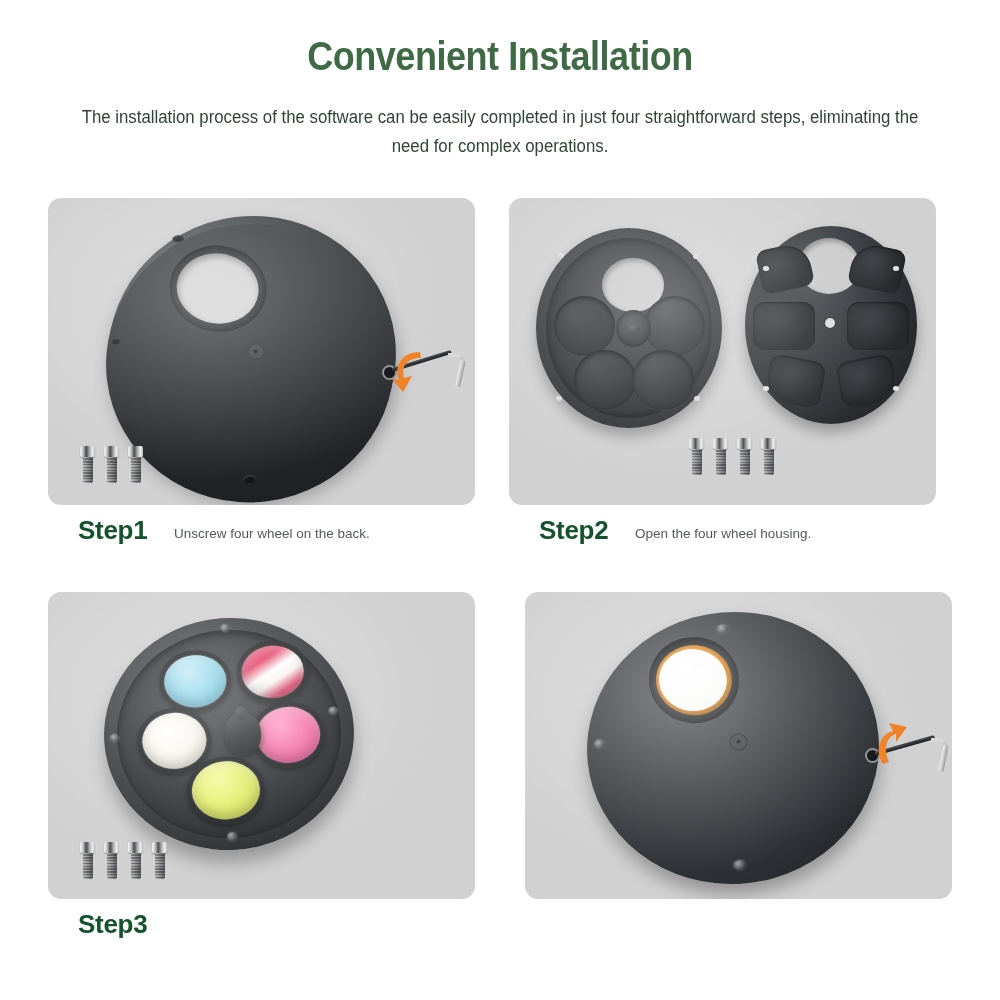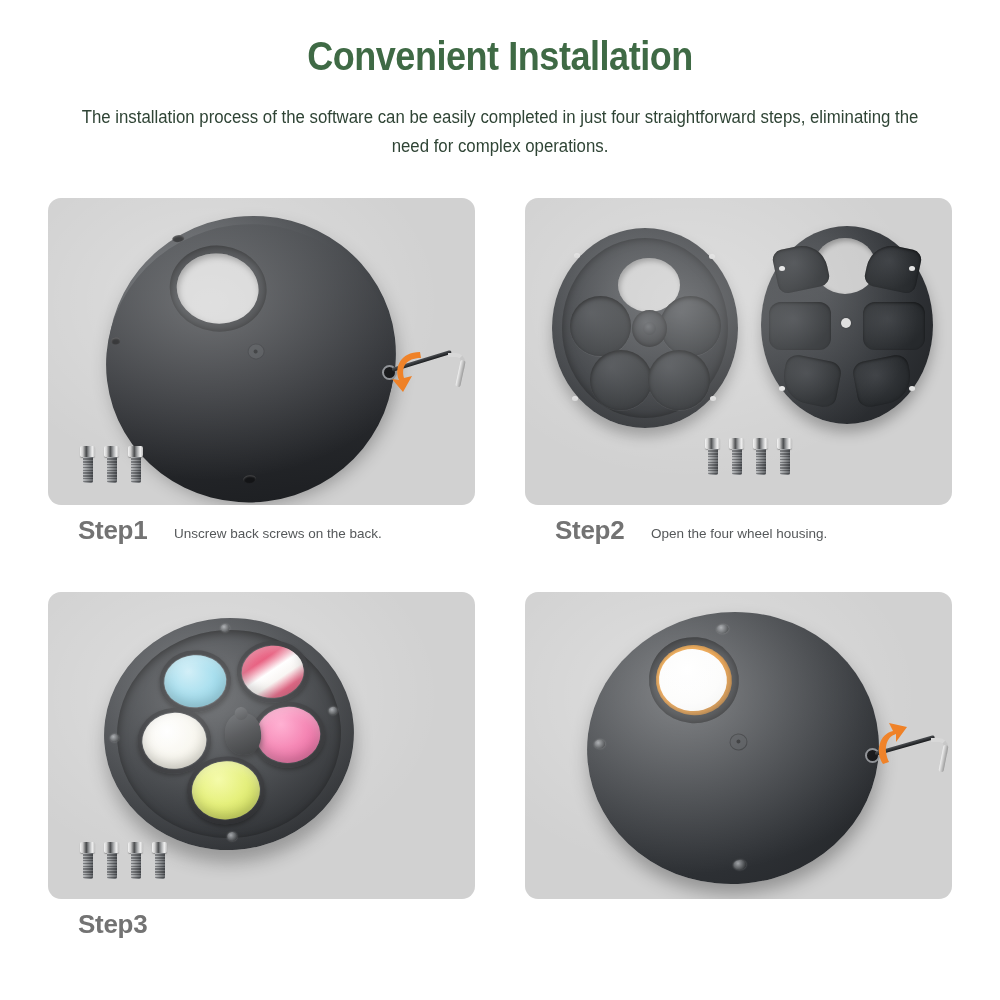--- a/index.html
+++ b/index.html
@@ -31,21 +31,21 @@
     font-size:17.5px;
     line-height:29px;
     color:#2f4435;
     transform:scaleX(0.96);
     transform-origin:center top;
   }
 
   
   .step{position:absolute;}
   .step-1{left:48px;top:198px;}
-  .step-2{left:525px;top:198px;}
+  .step-2{left:509px;top:198px;}
   .step-3{left:48px;top:592px;}
   .step-4{left:525px;top:592px;}
 
   .panel{
     position:relative;
     width:427px;height:307px;
     background:#d1d1d1;
     border-radius:13px;
     overflow:hidden;
   }
@@ -53,21 +53,21 @@
     content:"";position:absolute;inset:0;border-radius:13px;
     background:radial-gradient(ellipse at 38% 34%, rgba(255,255,255,.30) 0%, rgba(255,255,255,0) 62%);
     pointer-events:none;
   }
 
   .caption{
     position:absolute;left:30px;top:318px;width:420px;
     display:flex;align-items:flex-start;
   }
   .caption-num{
-    font-size:26px;font-weight:bold;color:#737373;
+    font-size:26px;font-weight:bold;color:#14532d;
     line-height:28px;letter-spacing:-0.3px;
     white-space:nowrap;
     flex:0 0 auto;
     min-width:96px;
   }
   .caption-text{
     font-size:13.5px;color:#55585a;line-height:21px;
     padding-top:7px;flex:1 1 auto;
   }
 
@@ -333,21 +333,21 @@
           </div>
         <div class="screw">
             <div class="head"></div>
             <div class="shank"></div>
           </div>
       </div>
     </div>
 
     <div class="caption">
       <div class="caption-num">Step1</div>
-      <div class="caption-text">Unscrew back screws on the back.</div>
+      <div class="caption-text">Unscrew four wheel on the back.</div>
     </div>
   </div>
 
   <div class="step step-2">
     <div class="panel">
 
       <div class="disc s2-left">
         <div class="s2-left-inner">
           <div class="s2-top-hole"></div>
           <div class="slot" style="left:8px;top:58px;width:61px;height:60px;"></div>

